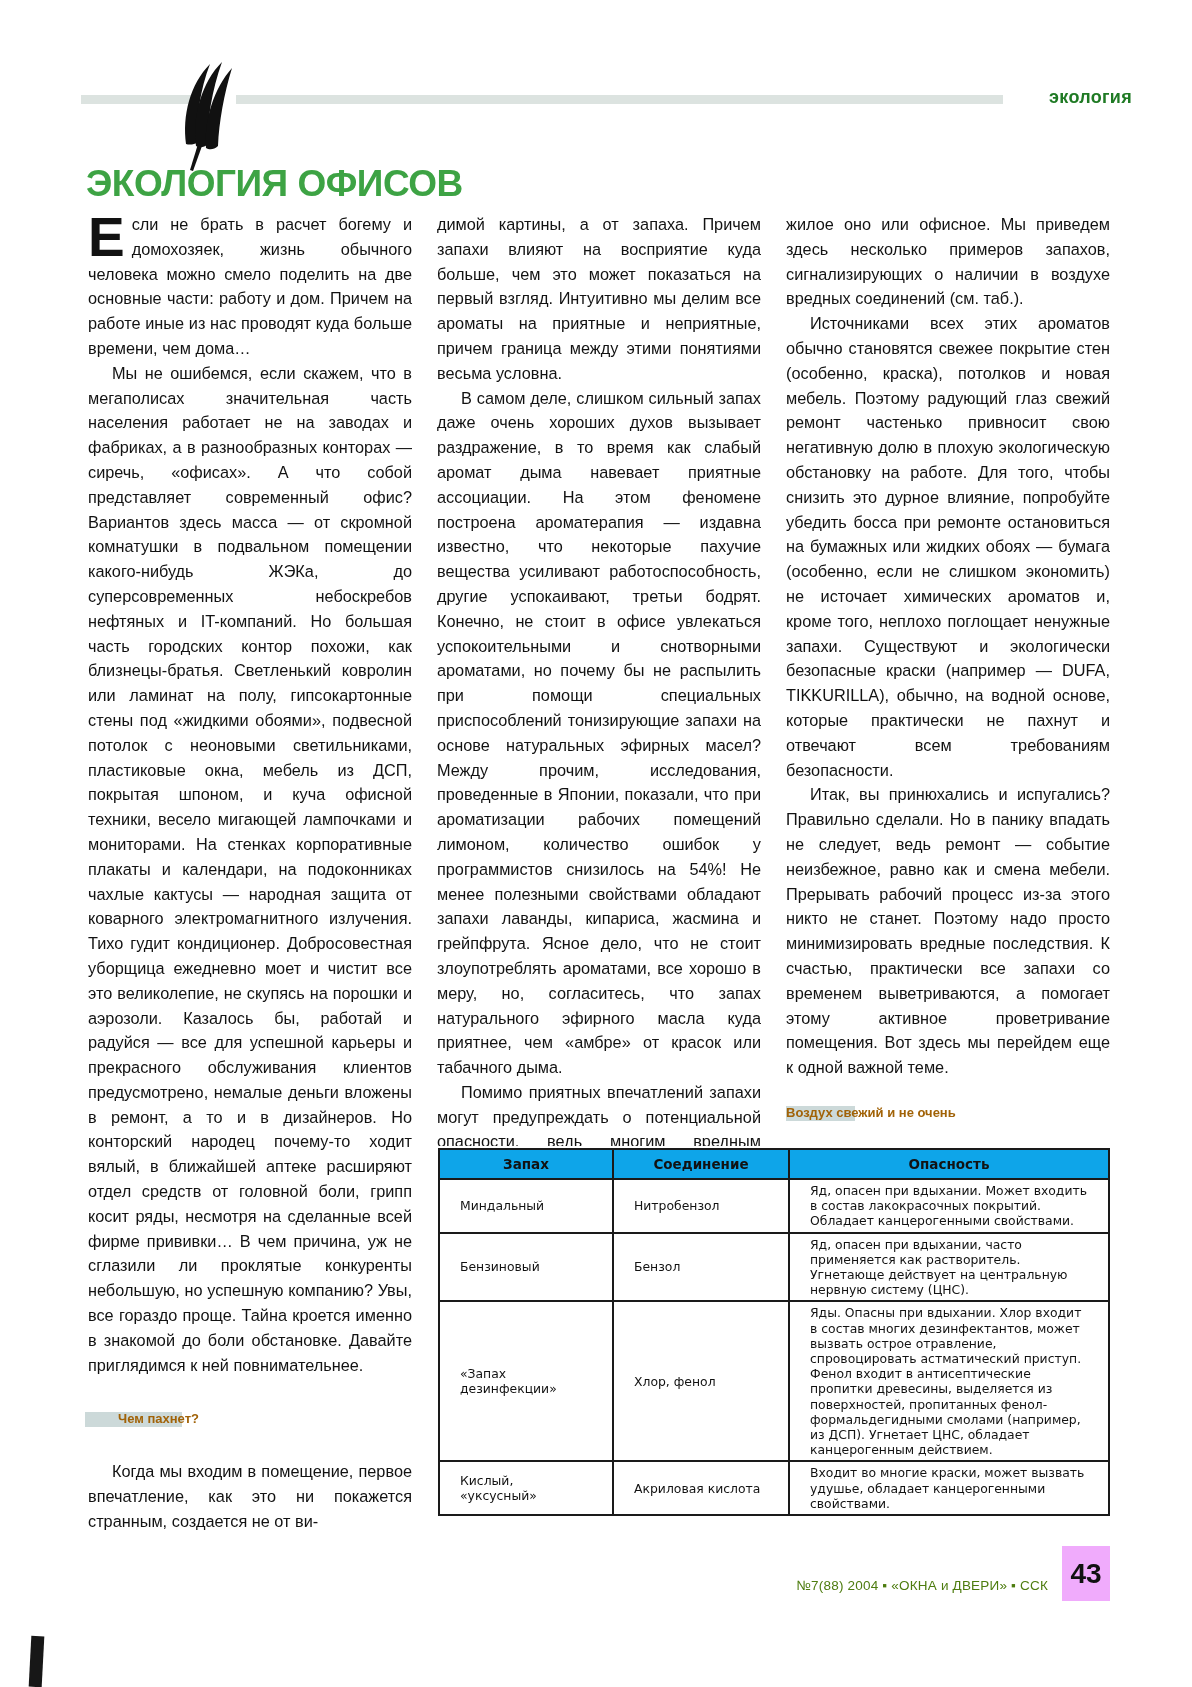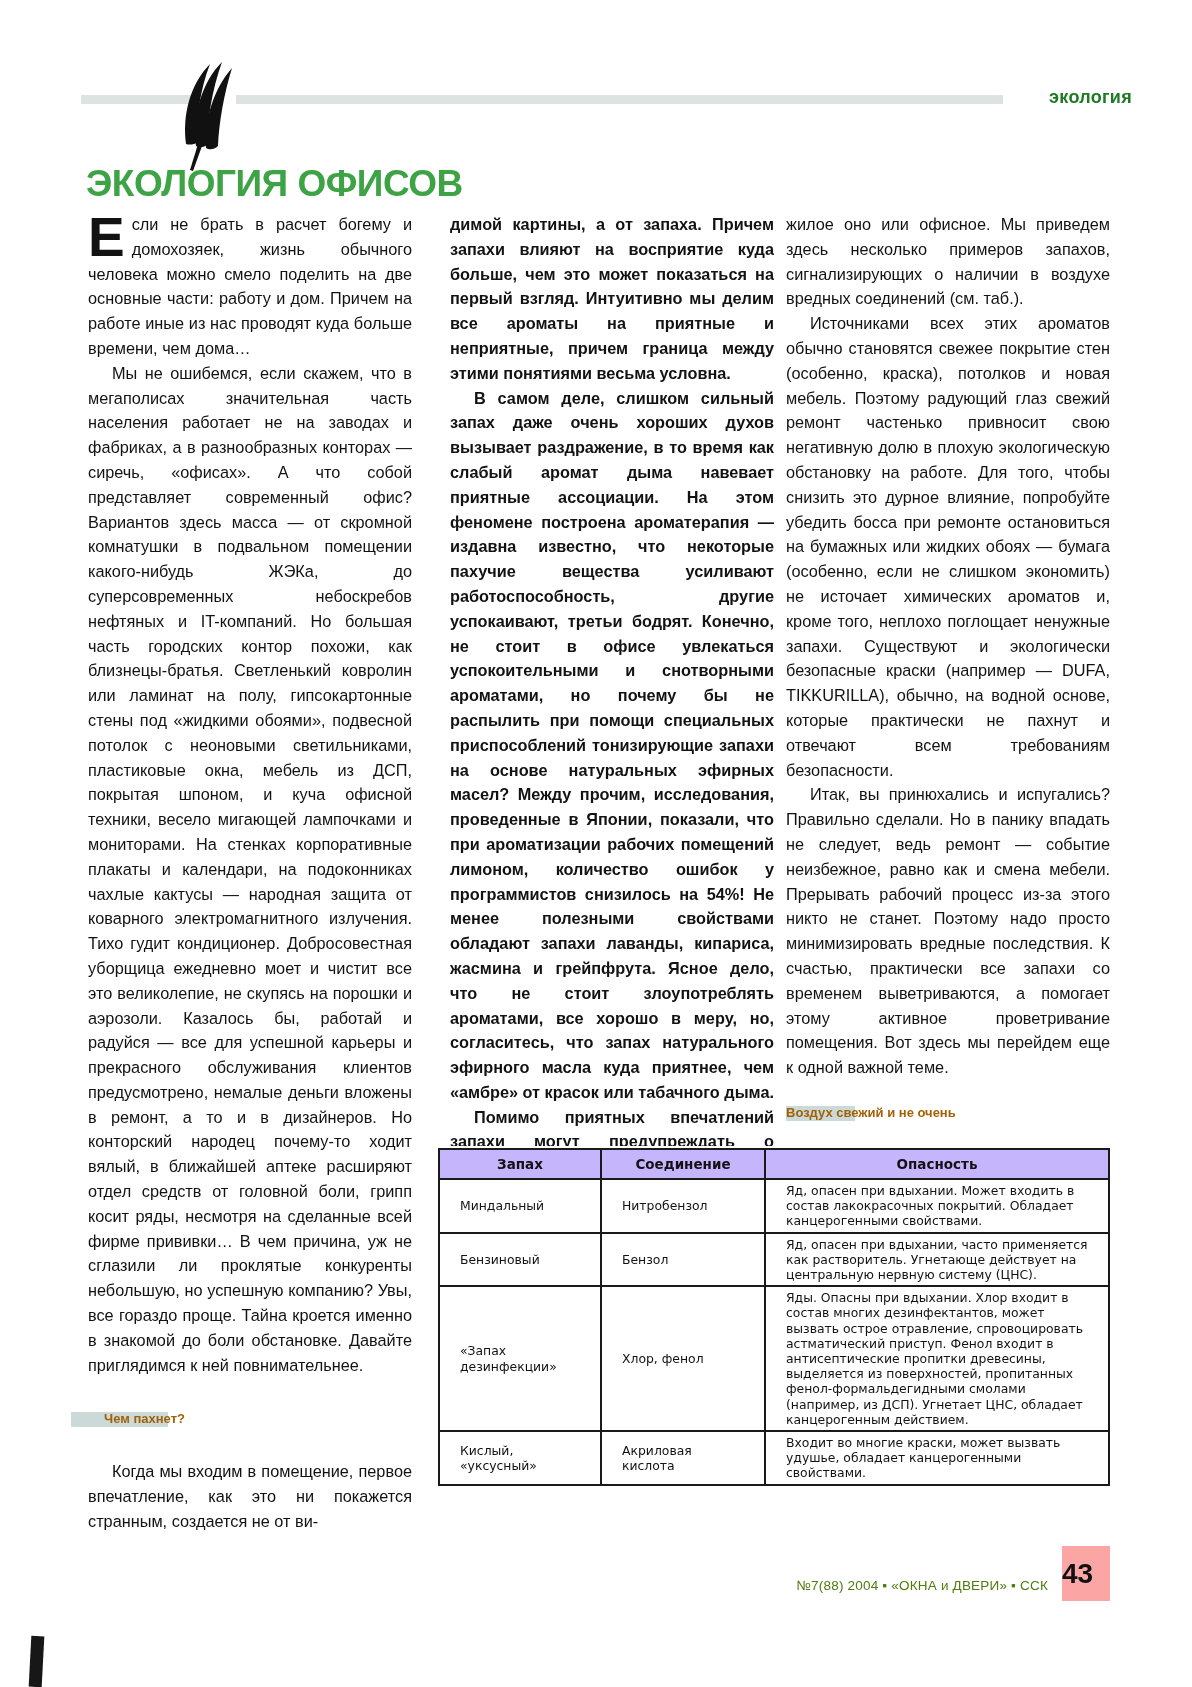--- a/index.html
+++ b/index.html
@@ -22,61 +22,61 @@
   .title{
     position:absolute;left:86px;top:138px;
     font-size:37px;font-weight:bold;color:#3da344;letter-spacing:-.5px;white-space:nowrap;
   }
   
   .col{
     position:absolute;top:212px;width:324px;
     font-size:16.3px;line-height:24.8px;text-align:justify;
   }
   .col1{left:88px;height:1300px;}
-  .col2{left:450px;height:934px;overflow:hidden;font-weight:bold;}
+  .col2{left:437px;height:934px;overflow:hidden;}
   .col3{left:786px;height:940px;overflow:hidden;}
   .col p{margin:0;text-indent:24px;}
   .col p.p-first{text-indent:0;}
   .dropcap{
     float:left;font-size:55px;line-height:43px;font-weight:bold;
     margin:4px 7px 0 0;color:#121212;
   }
   
   .subhead{position:relative;font-size:13px;font-weight:bold;color:#a16207;}
   .subhead .hl{position:absolute;background:#ccd9d9;height:15px;top:5px;z-index:0;}
   .subhead .sh-txt{position:relative;z-index:1;}
-  .sh1{margin:30px 0 27px 16px;}
+  .sh1{margin:30px 0 27px 30px;}
   .sh1 .hl{left:-33px;width:97px;}
   .sh3{margin:21px 0 19px 0;}
   .sh3 .hl{left:-49px;width:118px;}
   
   .hazards{
     position:absolute;left:438px;top:1148px;width:672px;z-index:2;
     border-collapse:collapse;background:#ffffff;
     font-family:"DejaVu Sans",sans-serif;
   }
   .hazards th,.hazards td{border:2px solid #1a1a1a;}
   .hazards th{
-    background:#c4b5fd;font-size:13.5px;font-weight:bold;
-    padding:4px 10px;text-align:center;height:20px;
+    background:#0ea5e9;font-size:13.5px;font-weight:bold;
+    padding:4px 16px;text-align:center;height:20px;
   }
   .hazards td{
     font-size:12.4px;line-height:15.2px;padding:3px 20px;vertical-align:middle;
     text-align:left;
   }
   .hazards .c1{width:140px;}
   .hazards .c2{width:142px;}
   
   .footer-info{
     position:absolute;left:438px;top:1578px;width:610px;text-align:right;
     font-size:13.5px;color:#4d7c0f;letter-spacing:.2px;
   }
   .page-box{
     position:absolute;left:1062px;top:1546px;width:48px;height:55px;
-    background:#fca5a5;text-align:left;
+    background:#f0abfc;text-align:center;
   }
   .page-num{font-size:28px;font-weight:bold;line-height:55px;color:#111;}
   .scan-mark{
     position:absolute;left:30px;top:1636px;width:13px;height:51px;
     background:#171717;transform:rotate(3deg);
   }
 </style>
 </head>
 <body>
 

